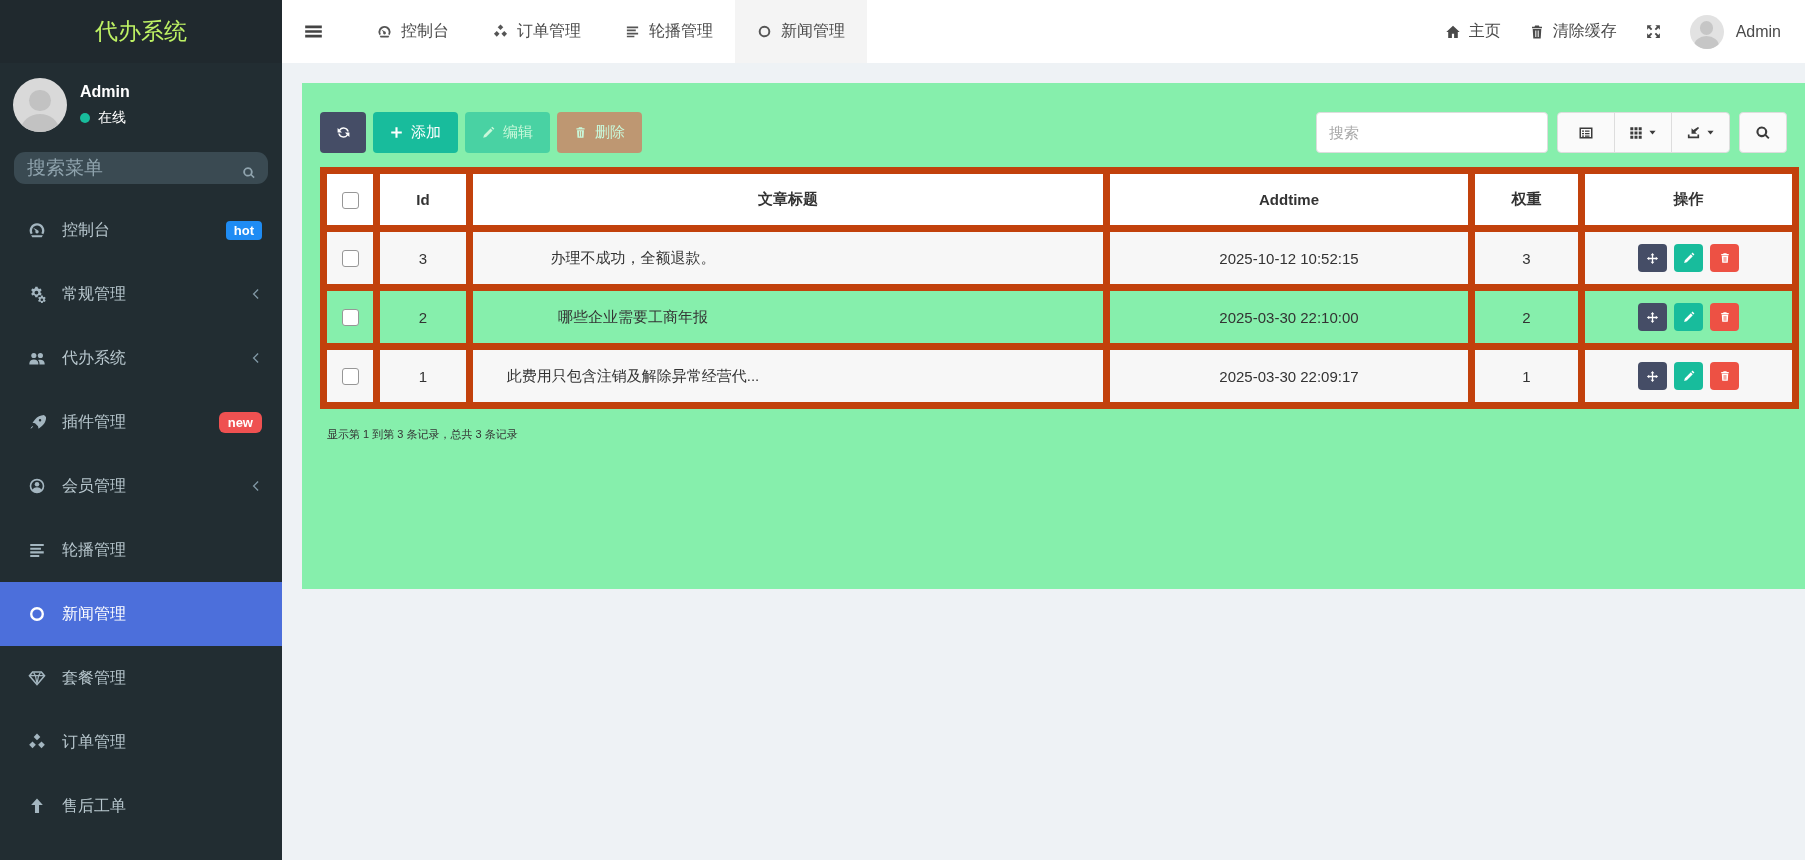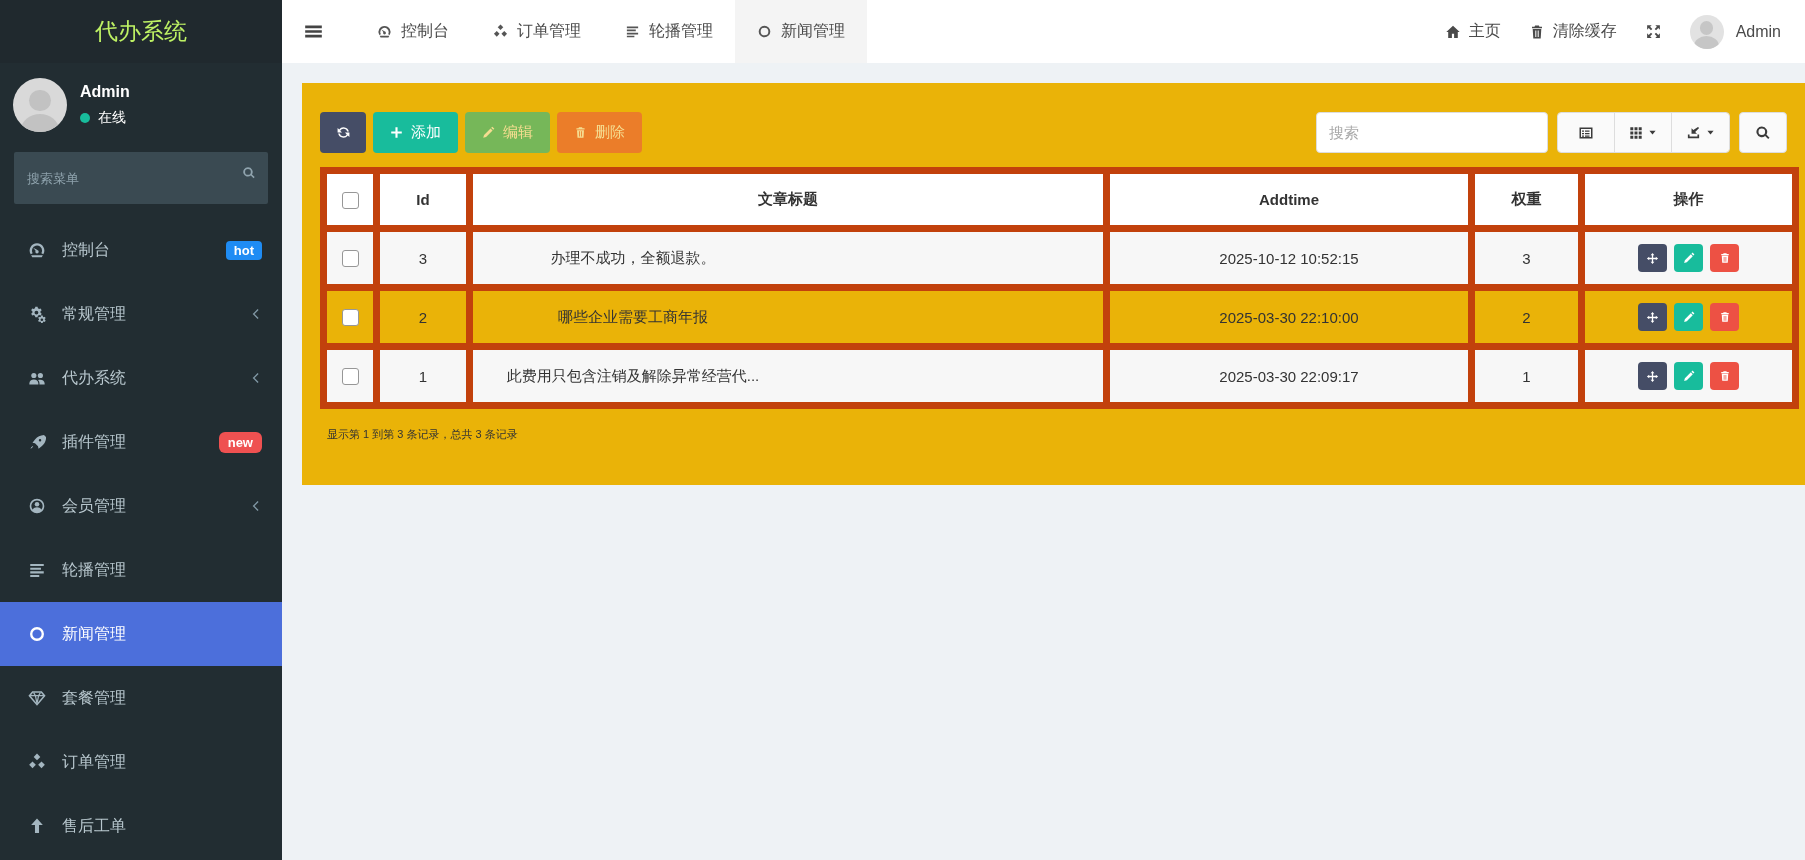--- a/index.html
+++ b/index.html
@@ -10,21 +10,21 @@
   .sidebar { position:absolute; left:0; top:0; width:282px; height:860px; background:#222d32; }
   .logo { height:63px; line-height:63px; text-align:center; color:#bef264; font-size:23px; background:#20292e; }
   .user-panel { display:flex; align-items:center; gap:13px; padding:15px 13px 14px 13px; }
   .avatar-lg { width:54px; height:54px; border-radius:50%; background:#d9d9d9; position:relative; overflow:hidden; flex:none; }
   .avatar-lg::before { content:""; position:absolute; left:50%; top:22%; width:40%; height:40%; margin-left:-20%; border-radius:50%; background:#c2c2c2; }
   .avatar-lg::after { content:""; position:absolute; left:50%; top:66%; width:72%; margin-left:-36%; height:60%; border-radius:50%; background:#c2c2c2; }
   .user-name { color:#fff; font-size:16px; font-weight:bold; margin-bottom:8px; }
   .user-status { display:flex; align-items:center; gap:8px; color:#fff; font-size:14px; }
   .status-dot { width:10px; height:10px; border-radius:50%; background:#18bc9c; }
   .menu-search { margin:6px 14px 14px 14px; position:relative; }
-  .menu-search input { width:100%; height:52px; background:#3a4a52; border:none; border-radius:2px; color:#fff; font-size:13px; padding:0 38px 0 13px; outline:none; }
+  .menu-search input { width:100%; height:32px; background:#3a4a52; border:none; border-radius:11px; color:#fff; font-size:19px; padding:0 38px 0 13px; outline:none; }
   .menu-search input::placeholder { color:#8fa3ad; }
   .menu-search .mag { position:absolute; right:12px; top:14px; color:#90a4ae; }
   .menu { list-style:none; }
   .menu-item { height:64px; display:flex; align-items:center; gap:15px; padding:0 20px 0 27px; color:#b8c7ce; font-size:16px; cursor:pointer; }
   .menu-item .ico { width:20px; display:flex; justify-content:center; color:#a4b6c0; flex:none; }
   .menu-item.active { background:#4c6fdb; color:#fff; }
   .menu-item.active .ico { color:#fff; }
   .badge { margin-left:auto; color:#fff; font-size:13px; font-weight:bold; padding:3px 8px; border-radius:4px; line-height:1; }
   .badge-hot { background:#1f8cf4; }
   .badge-new { background:#ef5151; border-radius:6px; padding:4px 9px; }
@@ -41,21 +41,21 @@
   .nav-right { margin-left:auto; display:flex; align-items:center; gap:28px; padding-right:24px; }
   .nav-link { display:flex; align-items:center; gap:8px; font-size:16px; color:#4a4a4a; cursor:pointer; }
   .nav-link .tico { display:flex; color:#4a4a4a; }
   .nav-user { display:flex; align-items:center; gap:12px; cursor:pointer; }
   .avatar-sm { width:34px; height:34px; border-radius:50%; background:#e2e2e2; position:relative; overflow:hidden; }
   .avatar-sm::before { content:""; position:absolute; left:50%; top:20%; width:40%; height:40%; margin-left:-20%; border-radius:50%; background:#c6c6c6; }
   .avatar-sm::after { content:""; position:absolute; left:50%; top:64%; width:74%; margin-left:-37%; height:60%; border-radius:50%; background:#c6c6c6; }
   .nav-user span { font-size:16px; color:#4a4a4a; }
 
   .content { flex:1; padding:20px 0 0 20px; }
-  .panel { background:#eab308; height:402px; }
+  .panel { background:#86efac; height:506px; }
 
   
   .toolbar { display:flex; align-items:center; padding:29px 18px 14px 18px; }
   .btn { height:41px; border:none; border-radius:4px; color:#fff; font-size:15px; display:inline-flex; align-items:center; gap:8px; padding:0 17px; margin-right:7px; cursor:pointer; font-family:inherit; }
   .btn-refresh { background:#454d66; width:46px; justify-content:center; padding:0; }
   .btn-add { background:#18bc9c; }
   .btn-disabled { opacity:.55; cursor:default; }
   .btn-edit { background:#18bc9c; }
   .btn-del { background:#ed5144; }
   .toolbar-right { margin-left:auto; display:flex; align-items:center; flex:none; }

